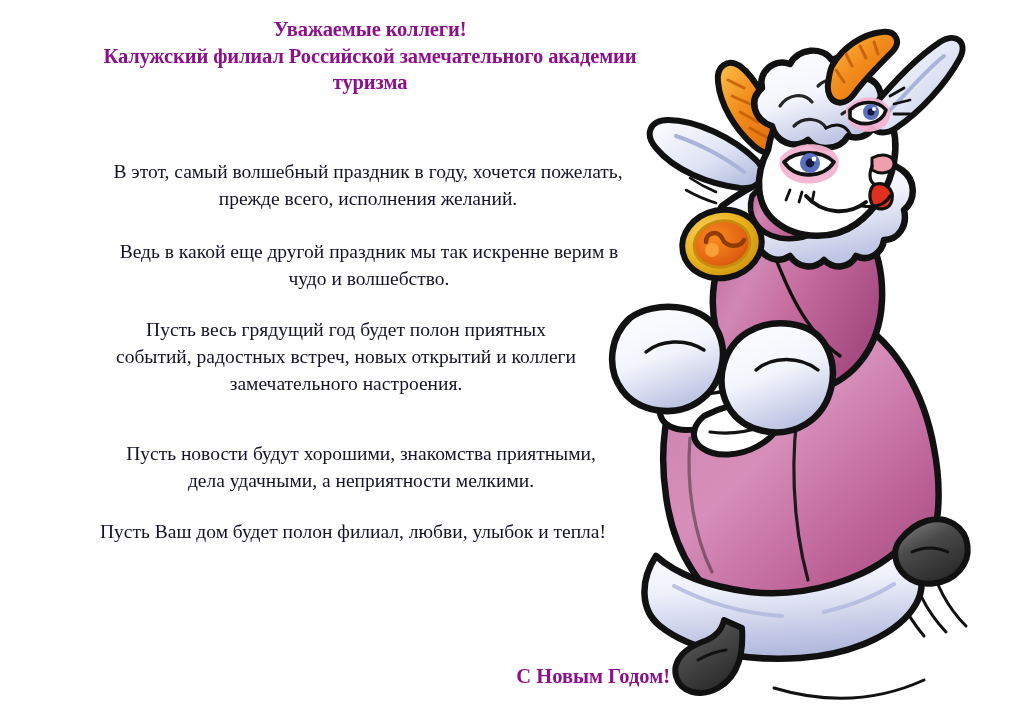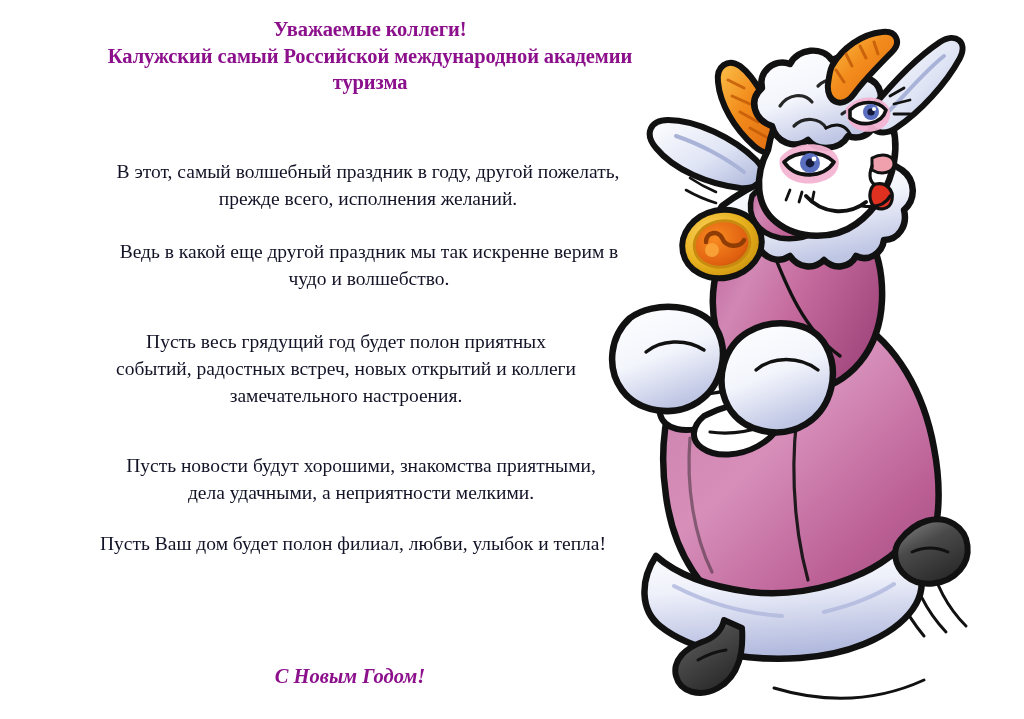--- a/index.html
+++ b/index.html
@@ -52,37 +52,36 @@
   .para {
     text-align: center;
     color: #131327;
     font-size: 19.5px;
     line-height: 27px;
     margin: 0 0 26px 0;
   }
   .para .pline { display: block; white-space: pre-wrap; }
 
   .para.p1 { width: 700px; margin-left: 0; }
-  .para.p2 { width: 690px; margin-left: 6px; margin-bottom: 36px; }
+  .para.p2 { width: 690px; margin-left: 6px; margin-bottom: 24px; }
   .para.p3 { width: 640px; margin-left: 8px; margin-bottom: 24px; }
   .para.p4 { width: 650px; margin-left: 18px; margin-bottom: 24px; margin-top: 43px; }
   .para.p5 { width: 650px; margin-left: 10px; margin-bottom: 24px; }
   .para.p6 { width: 660px; margin-left: 6px; margin-bottom: 22px; }
 
   #closing-line {
     position: absolute;
     left: 30px;
     top: 663px;
     width: 640px;
-    text-align: center;
+    text-align: right;
     color: #8c0f8c;
     font-weight: bold;
     font-size: 20.5px;
     line-height: 26px;
-    font-style: italic;
   }
 
   
   #goat-illustration {
     position: absolute;
     right: 0;
     top: 0;
     width: 430px;
     height: 719px;
   }
@@ -90,28 +89,28 @@
 </style>
 </head>
 <body>
 
 <div id="card">
 
   <div id="text-column">
 
     <div id="greeting-header">
       <span class="hline">Уважаемые коллеги!</span>
-      <span class="hline">Калужский самый Российской международной академии</span>
+      <span class="hline">Калужский филиал Российской замечательного академии</span>
       <span class="hline">туризма</span>
     </div>
 
     <div id="body-paragraphs">
 
       <p class="para p1">
-        <span class="pline">В этот, самый волшебный праздник в году, другой пожелать,</span>
+        <span class="pline">В этот, самый волшебный праздник в году, хочется пожелать,</span>
         <span class="pline">прежде всего, исполнения желаний.</span>
       </p>
 
       <p class="para p2">
         <span class="pline">Ведь в какой еще другой праздник мы так искренне верим в</span>
         <span class="pline">чудо и волшебство.</span>
       </p>
 
       <p class="para p3">
         <span class="pline">Пусть весь грядущий год будет полон приятных</span>

